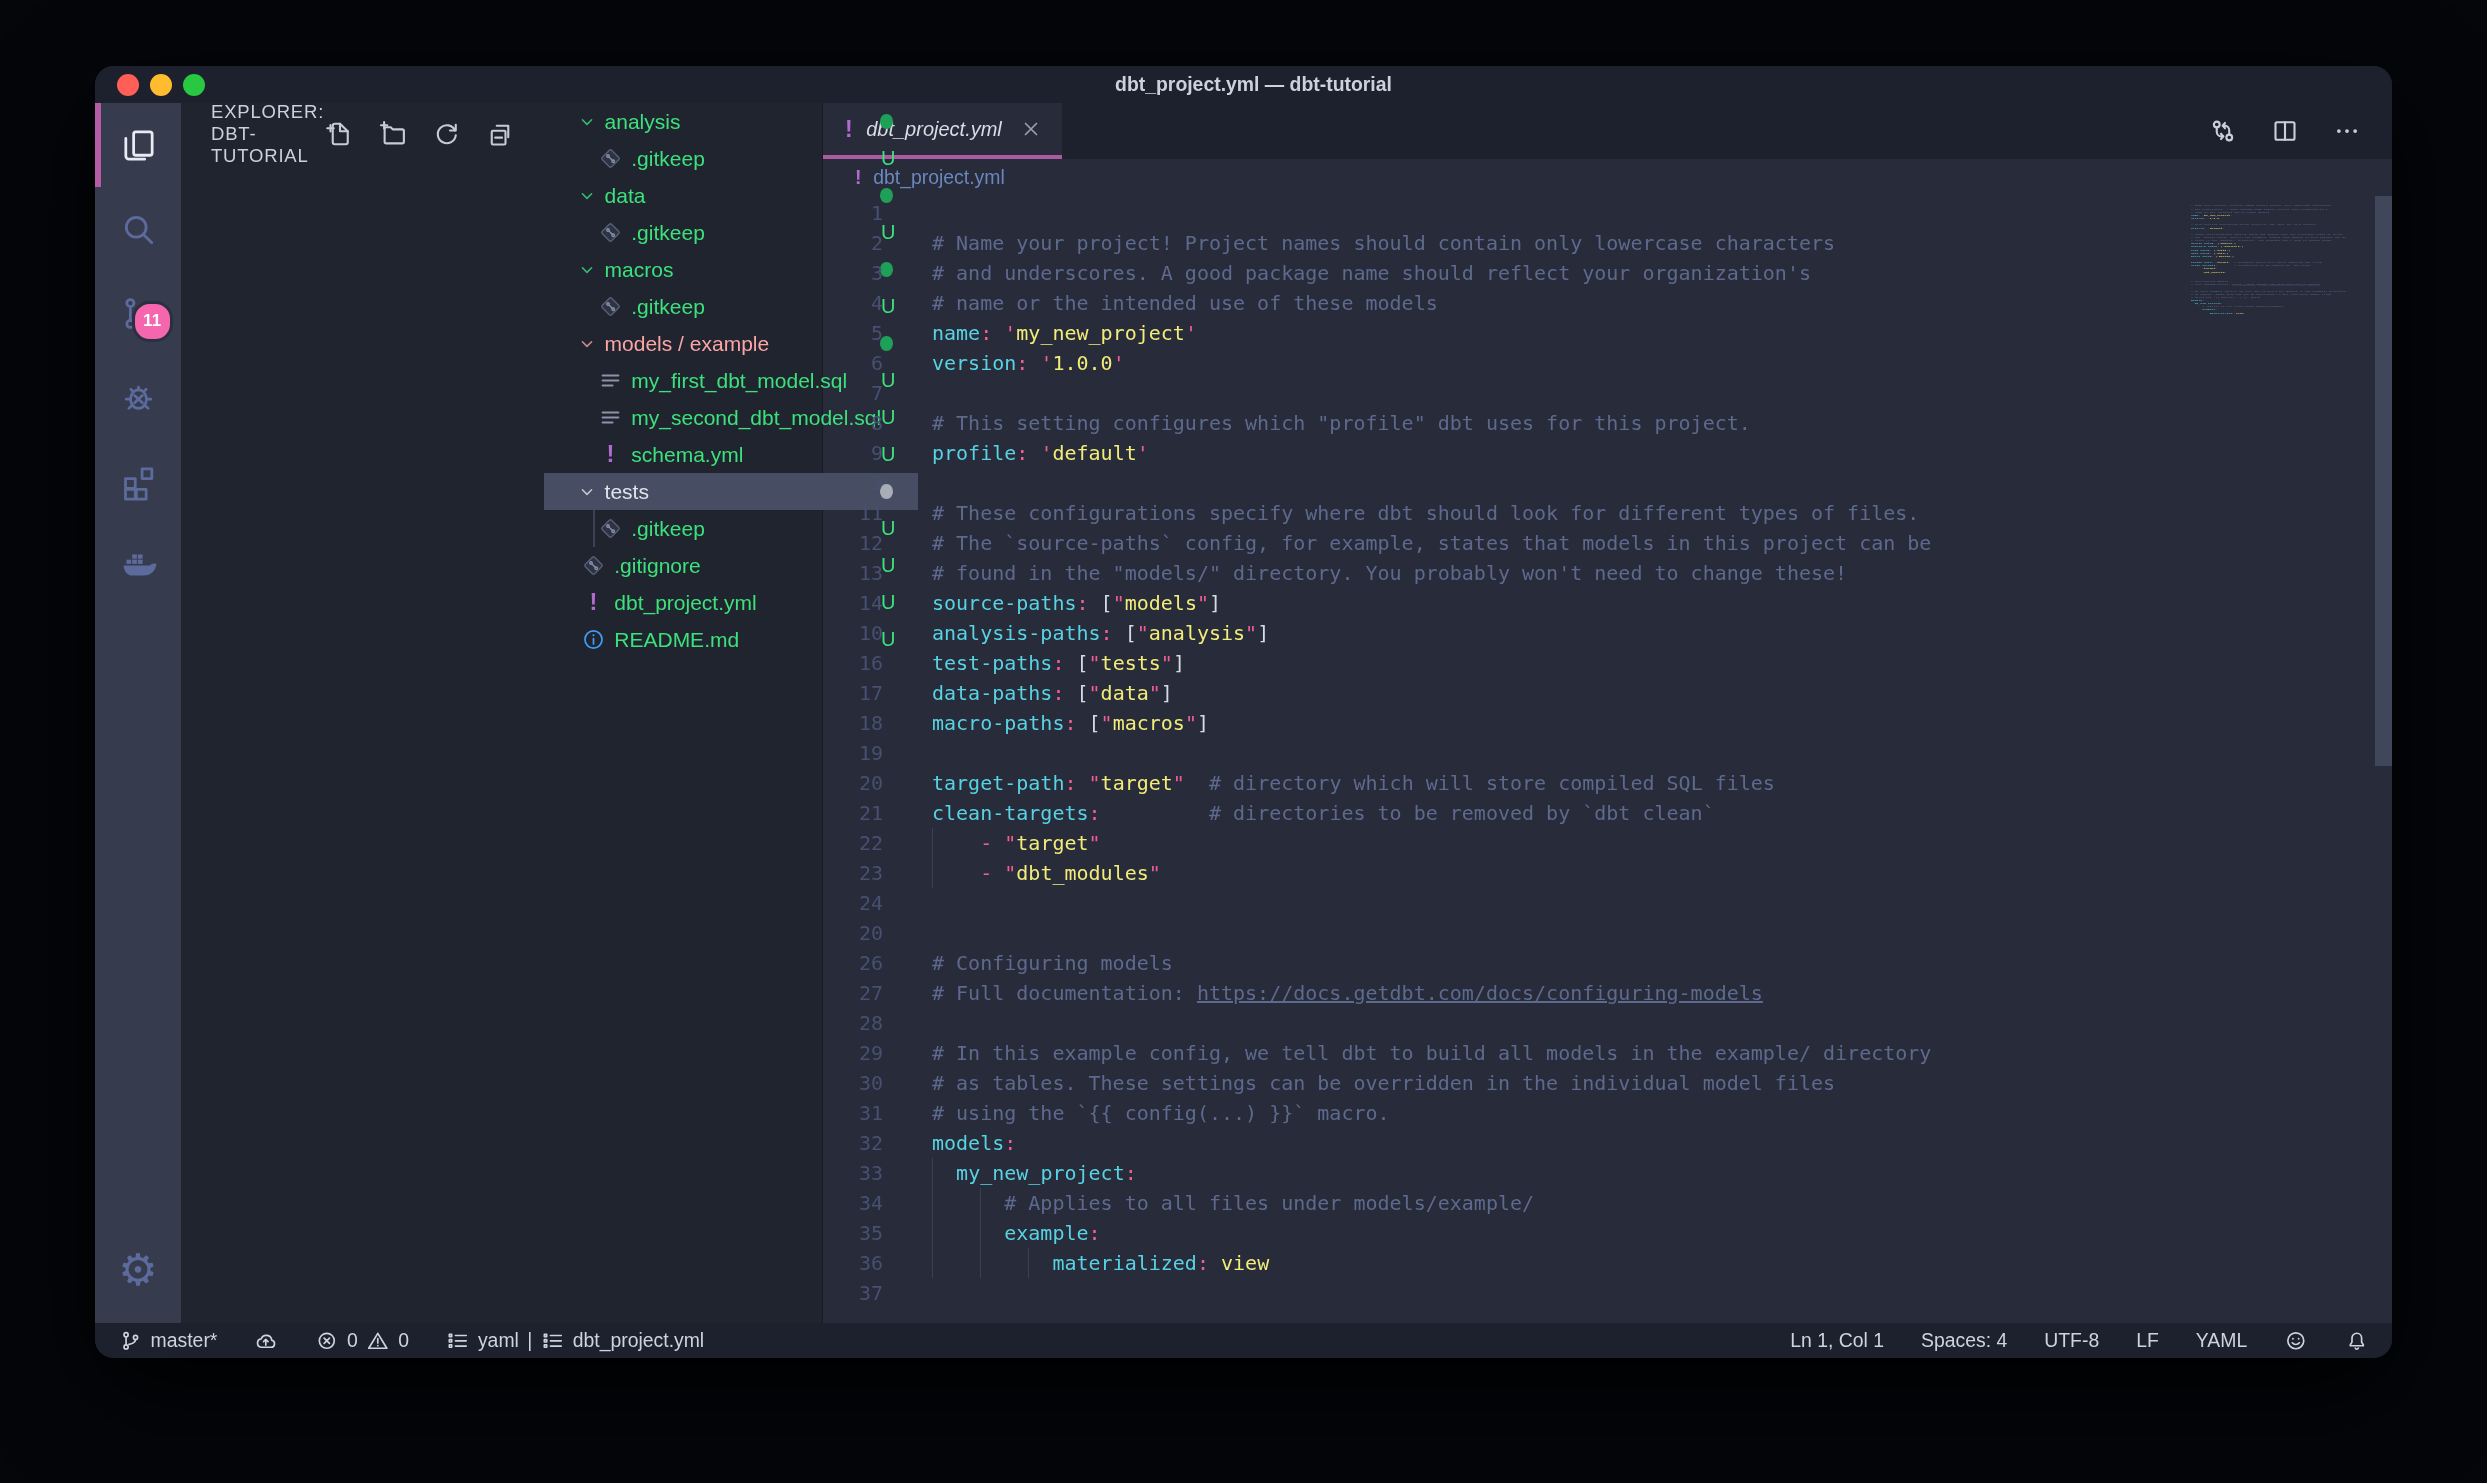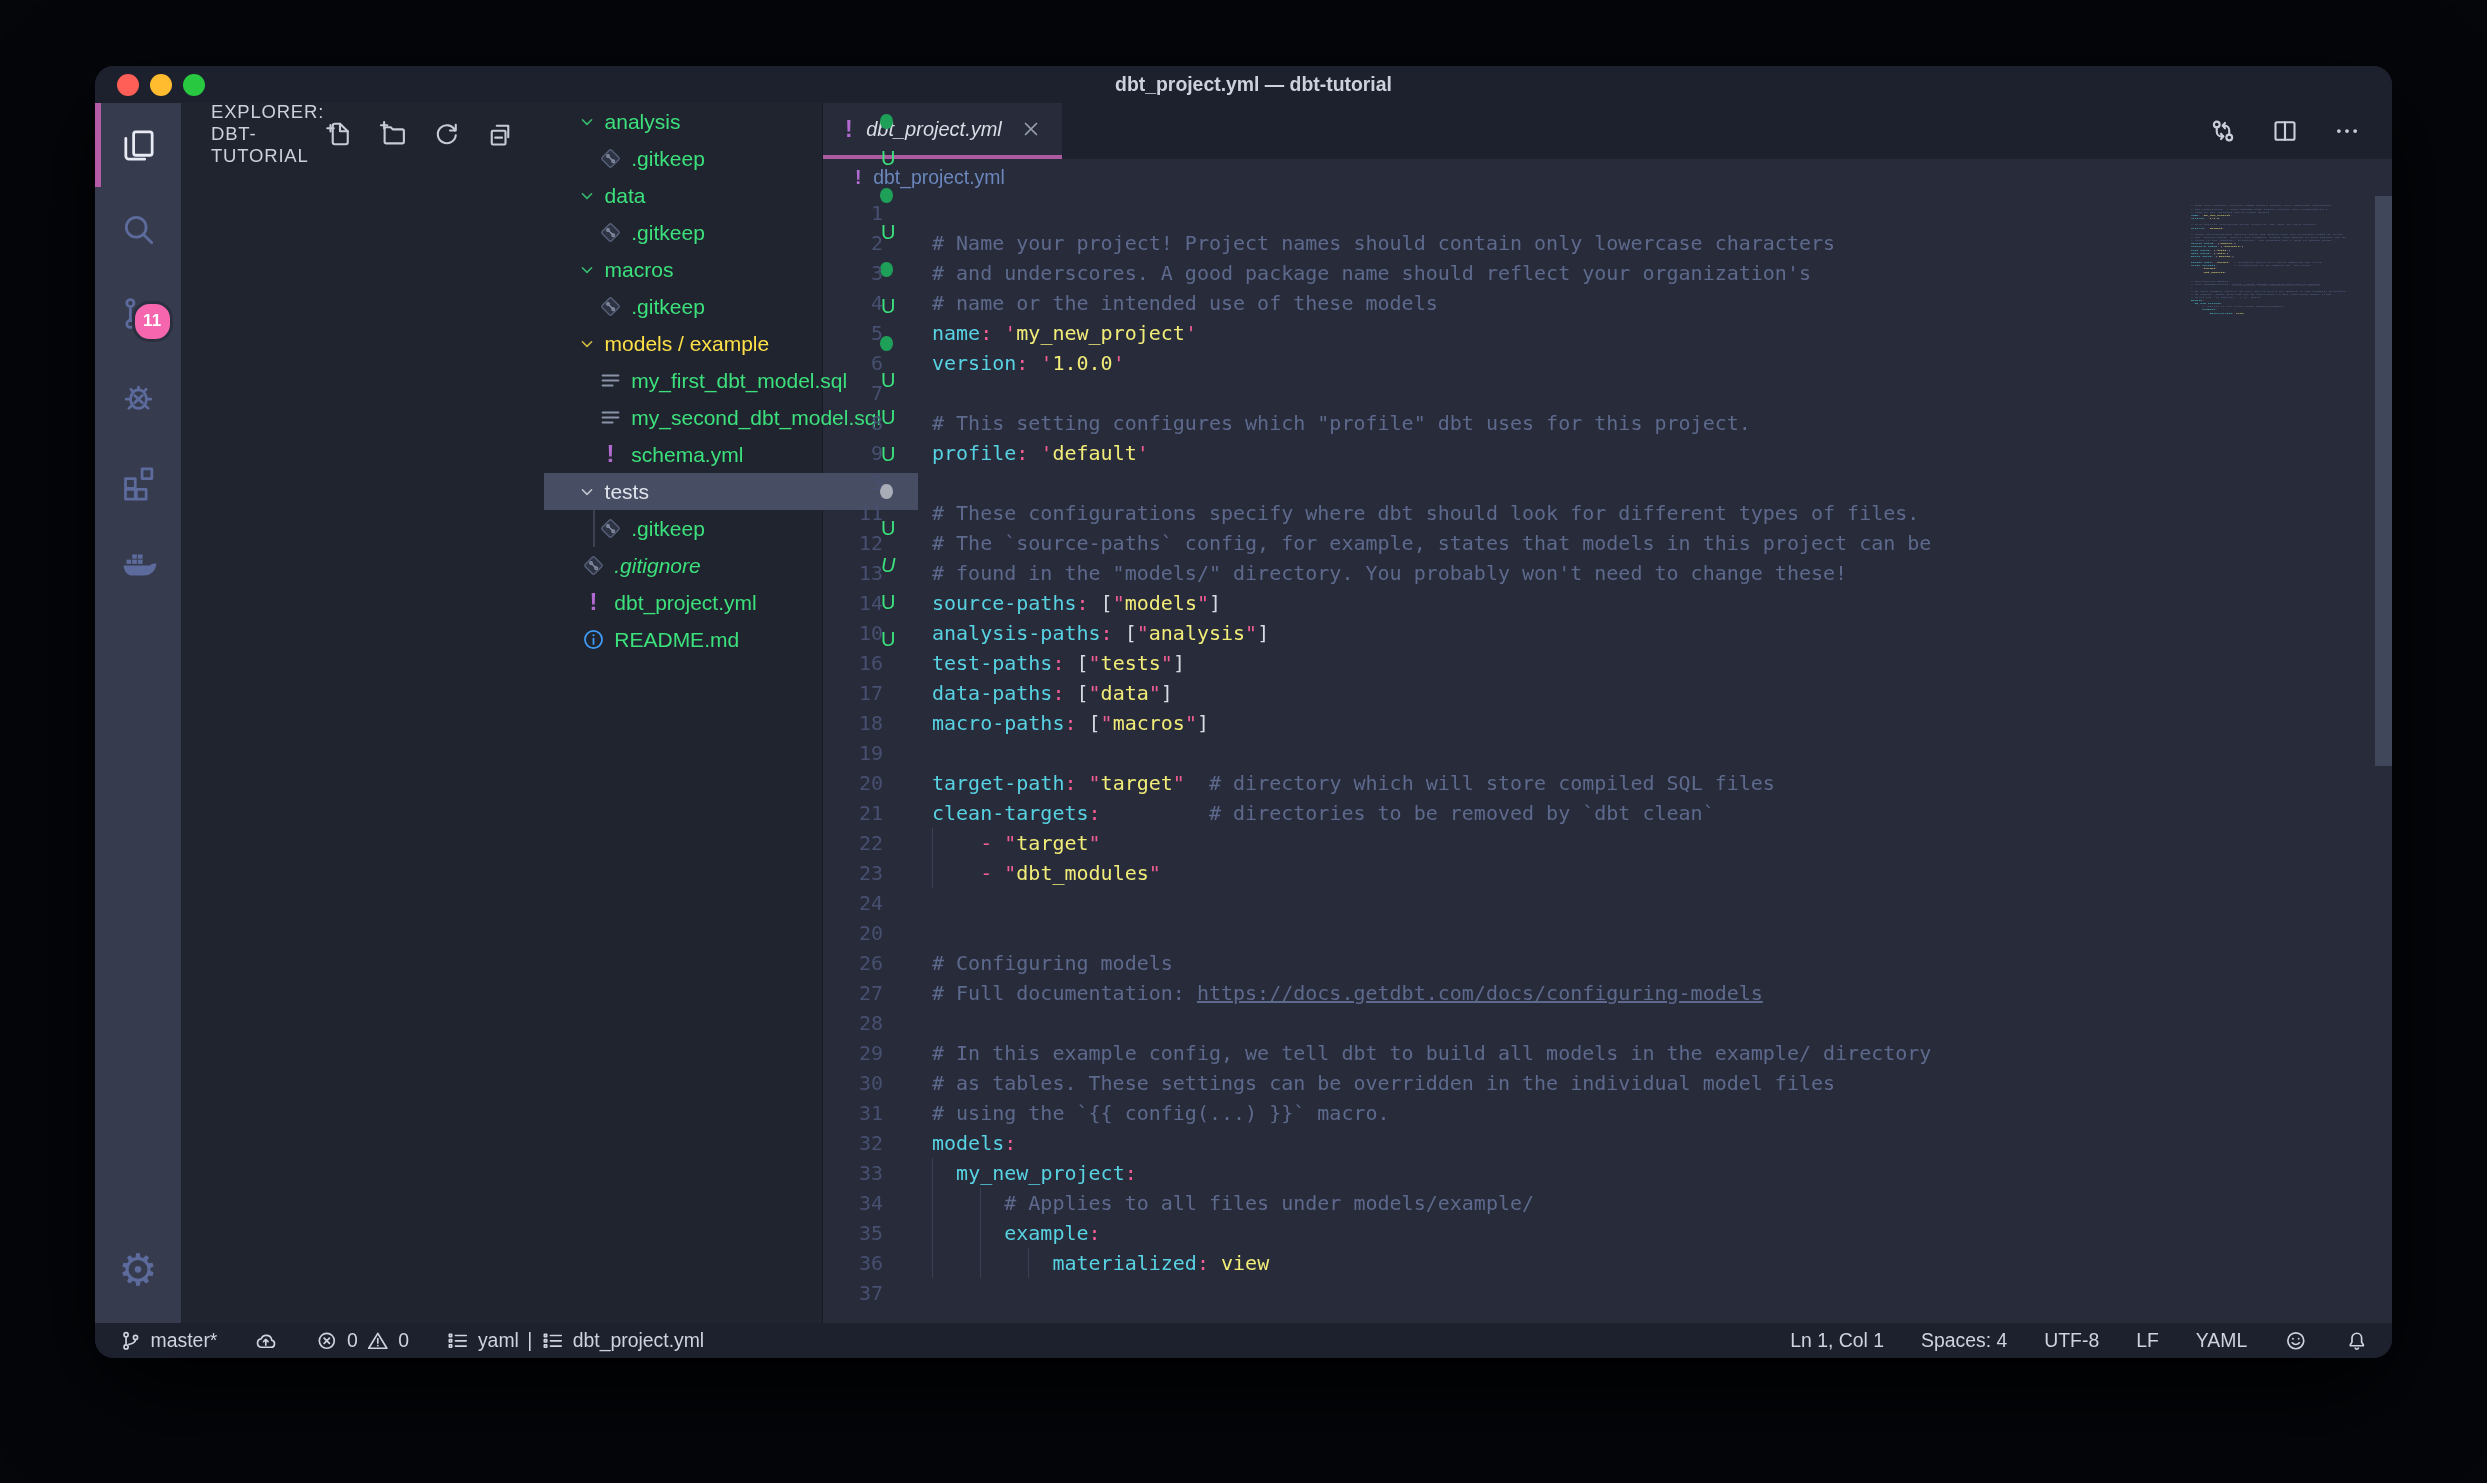--- a/index.html
+++ b/index.html
@@ -231,21 +231,21 @@
                 <g fill="none" stroke="#8a93aa" stroke-width="1.3">
                   <circle cx="9.6" cy="9.6" r="1.2"></circle>
                   <circle cx="14.6" cy="14.6" r="1.2"></circle>
                   <path d="M10.5 10.5l3.2 3.2"></path>
                 </g>
               </svg>
             </span>
             <span class="lbl">.gitkeep</span>
             <span class="badge-u">U</span>
           </div>
-          <div class="trow d0" style="color: #fde047;">
+          <div class="trow d0" style="color: #fca5a5;">
             <span class="chev"><svg viewBox="0 0 24 24" fill="none" stroke="currentColor" stroke-width="1.7" stroke-linecap="round" stroke-linejoin="round" style="width: 22px; height: 22px;">
                 <path d="M7 9.6l5 5 5-5"></path>
               </svg></span>
             <span class="lbl">models / example</span>
             <span class="dot"></span>
           </div>
           <div class="trow d1" style="color: rgb(60, 225, 124);">
             <span class="ficon">
               <svg viewBox="0 0 24 24" fill="none" stroke="#8a93a8" stroke-width="2.1" stroke-linecap="round" style="width: 25px; height: 25px;">
                 <path d="M4.5 7.2h15M4.5 12h15M4.5 16.8h9.4"></path>
@@ -287,21 +287,21 @@
                 <g fill="none" stroke="#8a93aa" stroke-width="1.3">
                   <circle cx="9.6" cy="9.6" r="1.2"></circle>
                   <circle cx="14.6" cy="14.6" r="1.2"></circle>
                   <path d="M10.5 10.5l3.2 3.2"></path>
                 </g>
               </svg>
             </span>
             <span class="lbl">.gitkeep</span>
             <span class="badge-u">U</span>
           </div>
-          <div class="trow d0" style="color: rgb(60, 225, 124); font-style: italic;">
+          <div class="trow d0" style="color: rgb(60, 225, 124);">
             <span class="ficon">
               <svg viewBox="0 0 24 24" style="width: 25px; height: 25px;">
                 <g transform="rotate(45 12 12)">
                   <rect x="5.6" y="5.6" width="12.8" height="12.8" rx="1.8" fill="#2d3342" stroke="#555f77" stroke-width="1.4"></rect>
                 </g>
                 <g fill="none" stroke="#8a93aa" stroke-width="1.3">
                   <circle cx="9.6" cy="9.6" r="1.2"></circle>
                   <circle cx="14.6" cy="14.6" r="1.2"></circle>
                   <path d="M10.5 10.5l3.2 3.2"></path>
                 </g>

